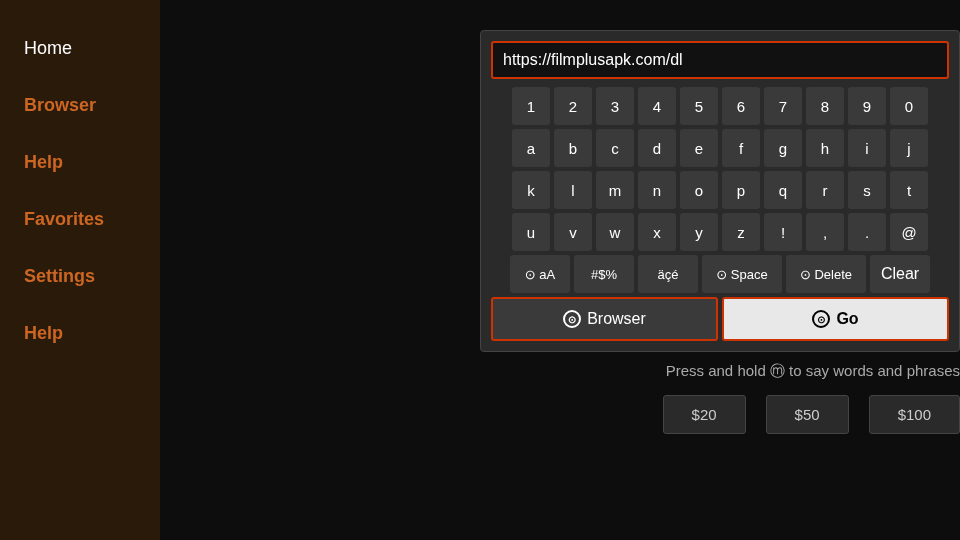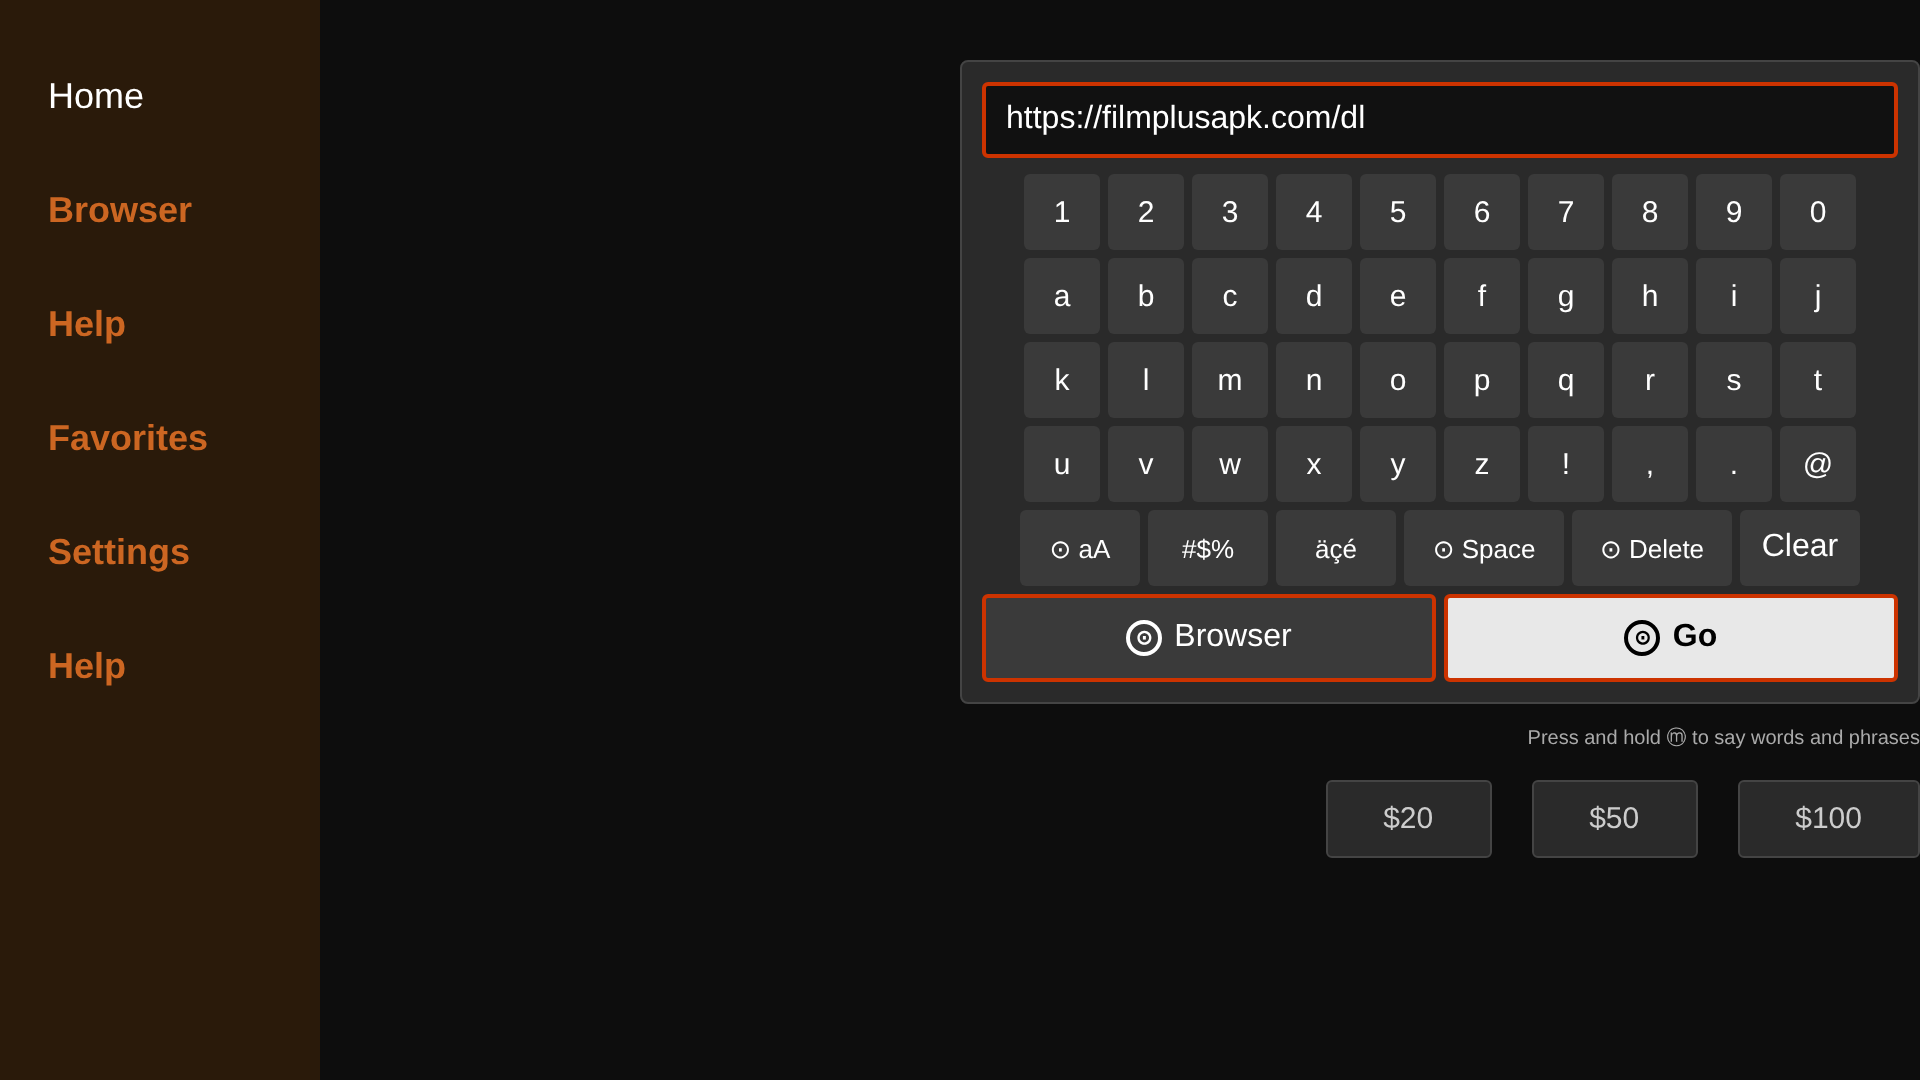--- a/index.html
+++ b/index.html
@@ -184,21 +184,21 @@
       display: flex;
       align-items: center;
       justify-content: center;
       gap: 6px;
       font-weight: bold;
     }
 
     
     .press-hold-text {
       color: #aaa;
-      font-size: 10px;
+      font-size: 15px;
       margin-top: 10px;
       text-align: center;
     }
 
     .circle-icon {
       display: inline-flex;
       align-items: center;
       justify-content: center;
       width: 18px;
       height: 18px;

